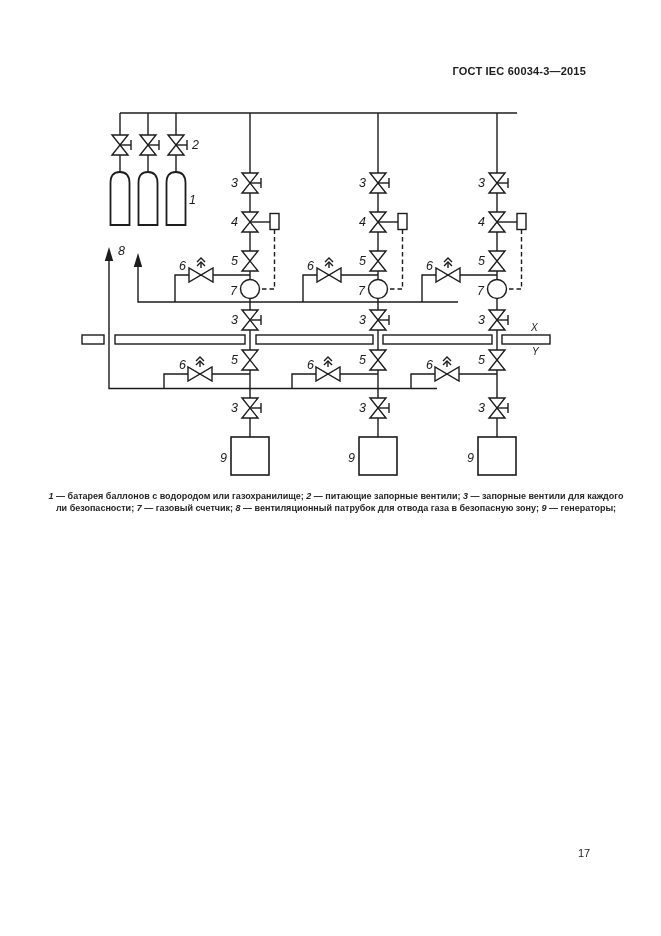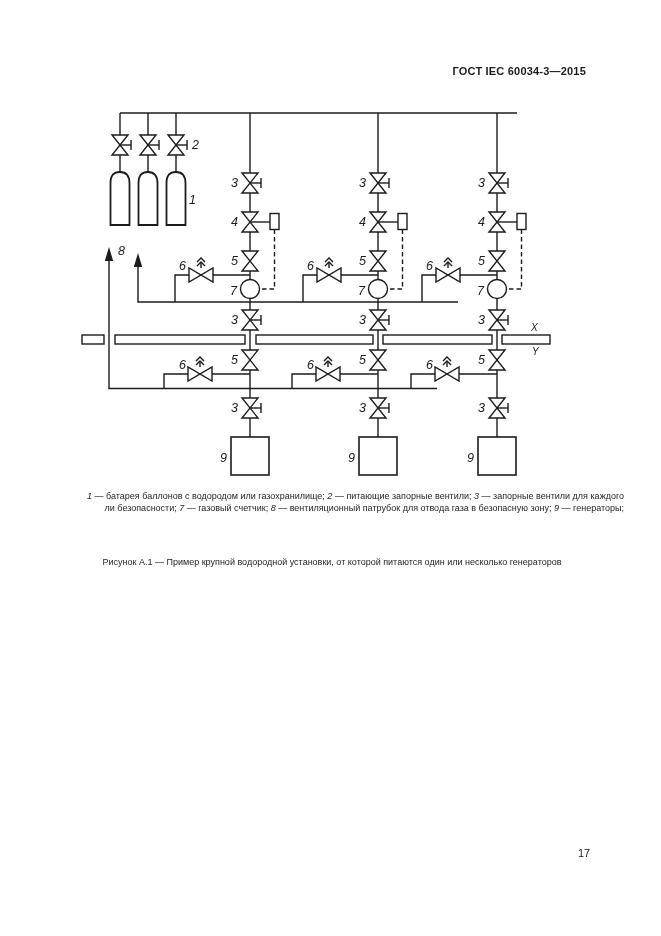--- a/index.html
+++ b/index.html
@@ -27,23 +27,24 @@
   svg.schematic .thick{stroke-width:1.8;}
   svg.schematic .box{stroke-width:1.6;}
   svg.schematic .dash{stroke-dasharray:4.5 3;}
   svg.schematic text{
     stroke:none;fill:#1c1c1c;
     font-family:"Liberation Sans", sans-serif;
     font-style:italic;font-size:12.5px;
   }
   svg.schematic text.zone{font-size:10px;}
   .caption-block{
-    position:absolute;top:490px;left:8px;width:616px;
+    position:absolute;top:490px;left:28px;width:616px;
     font-size:9px;line-height:12.4px;color:#252525;
-    text-align:right;
+    text-align:center;
+    font-weight:bold;
   }
   .figure-title{
     position:absolute;top:556px;left:24px;width:616px;
     font-size:9px;line-height:12.4px;color:#252525;
     text-align:center;
   }
   .page-number{
     position:absolute;top:847px;left:578px;
     font-size:11px;color:#252525;
   }
@@ -192,16 +193,15 @@
     <text x="-64" y="369" text-anchor="end">6</text>
   </g>
 </svg>
 
 <div class="caption-block">
   <div class="marker-italics"><i>1</i> — батарея баллонов с водородом или газохранилище; <i>2</i> — питающие запорные вентили; <i>3</i> — запорные вентили для каждого</div>
   <div class="marker-italics">ли безопасности; <i>7</i> — газовый счетчик; <i>8</i> — вентиляционный патрубок для отвода газа в безопасную зону; <i>9</i> — генераторы;</div>
 </div>
 
 <div class="figure-title">
-  <div>Рисунок А.1 — Пример крупной водородной установки, от которой питаются один или несколько генераторов</div>
 </div>
 
 <div class="page-number">17</div>
 
 </body></html>

